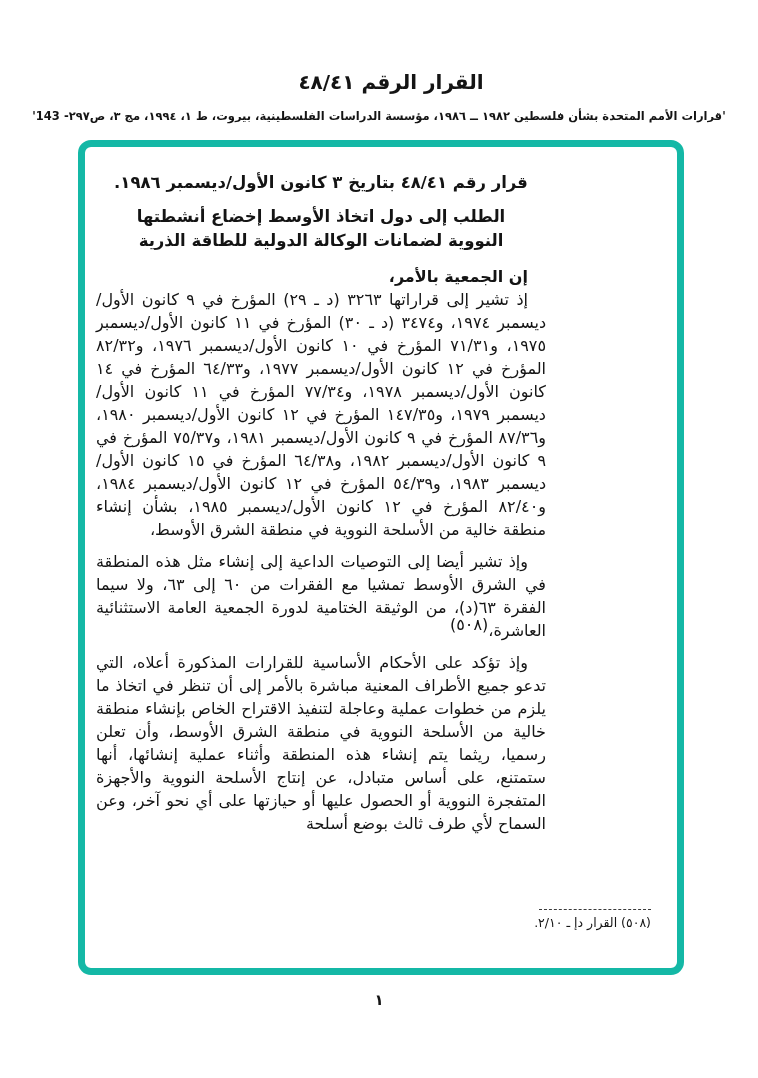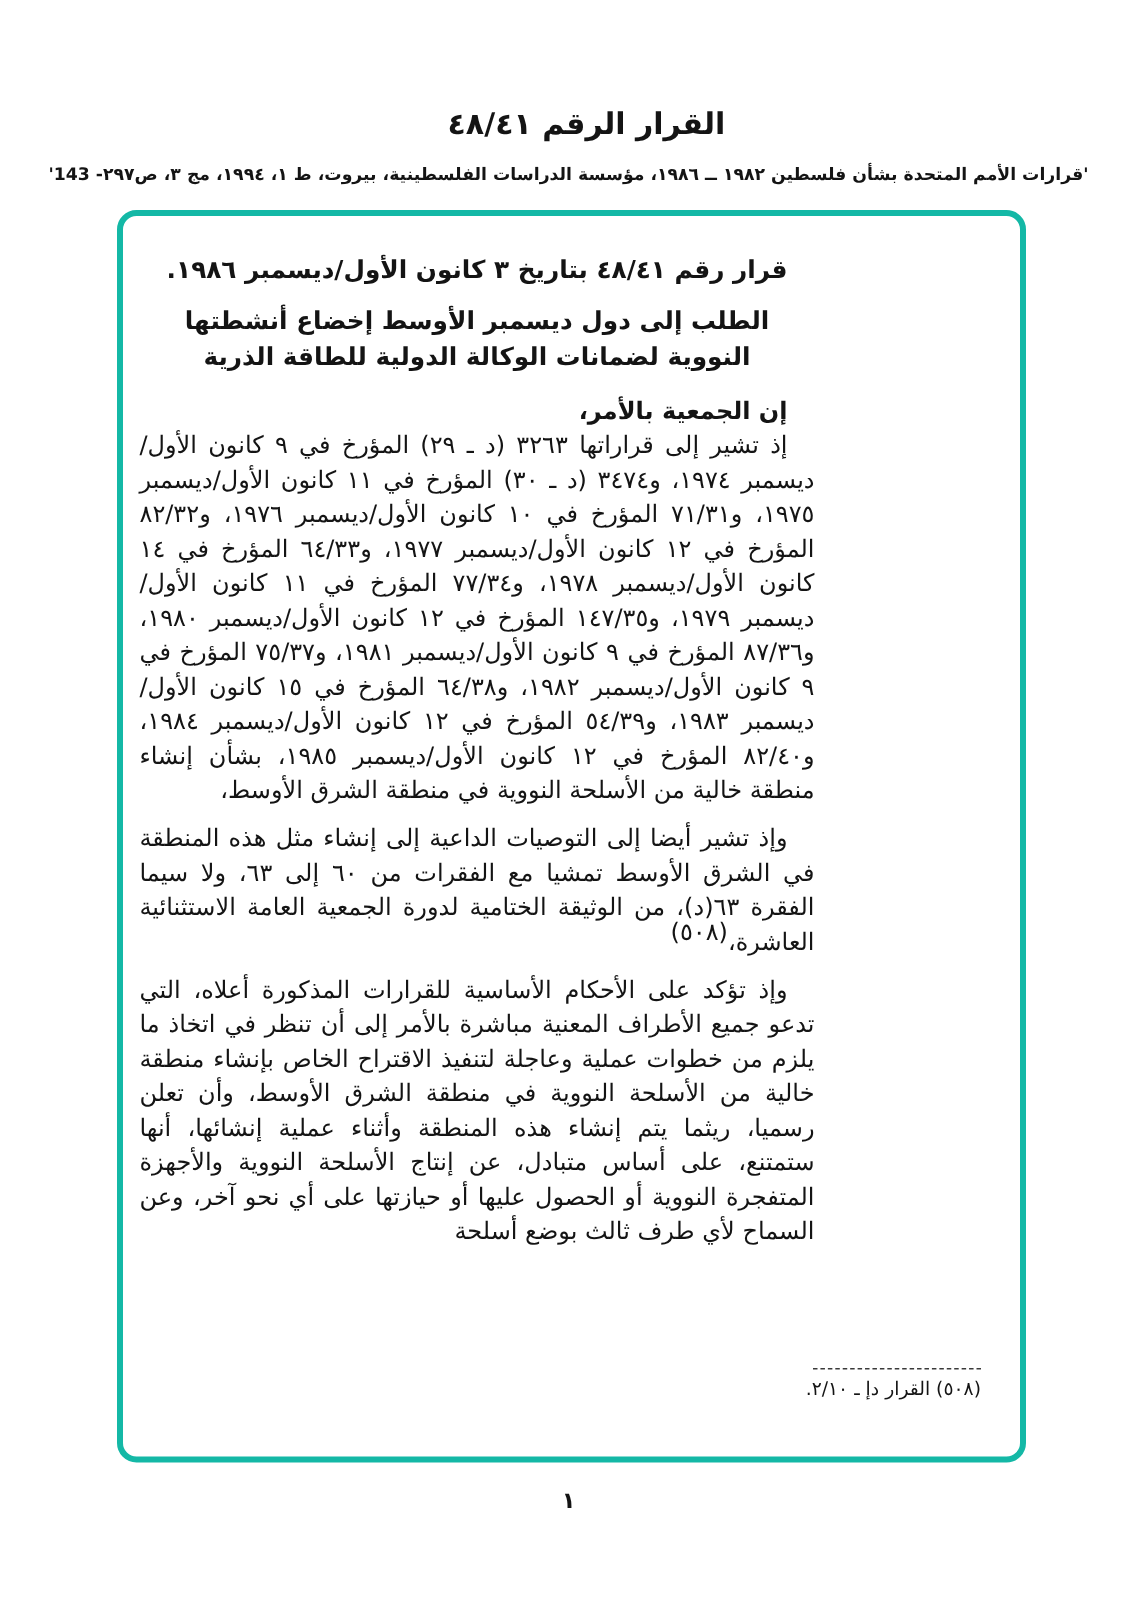--- a/index.html
+++ b/index.html
@@ -21,21 +21,21 @@
   .source-line {
     position: absolute; top: 109px; left: 25px; right: 25px;
     text-align: center; direction: rtl;
     font-size: 11.5px; font-weight: bold;
     white-space: nowrap;
   }
   .green-box {
     position: absolute; left: 78px; top: 140px;
     width: 606px; height: 835px;
     box-sizing: border-box;
-    border: 4px solid #14b8a6;
+    border: 7px solid #14b8a6;
     border-radius: 13px;
     background: #ffffff;
   }
   .box-content {
     position: absolute; top: 24px; left: 11px;
     width: 450px;
     direction: rtl;
   }
   .res-heading {
     text-align: center; font-size: 16.5px; font-weight: bold;
@@ -78,21 +78,21 @@
 <div class="header-title">القرار الرقم ٤٨/٤١</div>
 
 <div class="source-line">'قرارات الأمم المتحدة بشأن فلسطين ١٩٨٢ ــ ١٩٨٦، مؤسسة الدراسات الفلسطينية، بيروت، ط ١، ١٩٩٤، مج ٣، ص٢٩٧- 143'</div>
 
 <div class="green-box">
   <div class="box-content">
 
     <div class="res-heading">قرار رقم ٤٨/٤١ بتاريخ ٣ كانون الأول/ديسمبر ١٩٨٦.</div>
 
     <div class="res-subtitle">
-      <div>الطلب إلى دول ديسمبر الأوسط إخضاع أنشطتها</div>
+      <div>الطلب إلى دول اتخاذ الأوسط إخضاع أنشطتها</div>
       <div>النووية لضمانات الوكالة الدولية للطاقة الذرية</div>
     </div>
 
     <div class="body-text">
       <p class="opening">إن الجمعية بالأمر،</p>
 
       <p class="para"><span class="lead">إذ تشير</span><span> إلى قراراتها ٣٢٦٣ (د ـ ٢٩) المؤرخ في ٩ كانون الأول/ديسمبر ١٩٧٤، و٣٤٧٤ (د ـ ٣٠) المؤرخ في ١١ كانون الأول/ديسمبر ١٩٧٥، و٧١/٣١ المؤرخ في ١٠ كانون الأول/ديسمبر ١٩٧٦، و٨٢/٣٢ المؤرخ في ١٢ كانون الأول/ديسمبر ١٩٧٧، و٦٤/٣٣ المؤرخ في ١٤ كانون الأول/ديسمبر ١٩٧٨، و٧٧/٣٤ المؤرخ في ١١ كانون الأول/ديسمبر ١٩٧٩، و١٤٧/٣٥ المؤرخ في ١٢ كانون الأول/ديسمبر ١٩٨٠، و٨٧/٣٦ المؤرخ في ٩ كانون الأول/ديسمبر ١٩٨١، و٧٥/٣٧ المؤرخ في ٩ كانون الأول/ديسمبر ١٩٨٢، و٦٤/٣٨ المؤرخ في ١٥ كانون الأول/ديسمبر ١٩٨٣، و٥٤/٣٩ المؤرخ في ١٢ كانون الأول/ديسمبر ١٩٨٤، و٨٢/٤٠ المؤرخ في ١٢ كانون الأول/ديسمبر ١٩٨٥، بشأن إنشاء منطقة خالية من الأسلحة النووية في منطقة الشرق الأوسط،</span></p>
 
       <p class="para spaced"><span class="lead">وإذ تشير أيضا</span><span> إلى التوصيات الداعية إلى إنشاء مثل هذه المنطقة في الشرق الأوسط تمشيا مع الفقرات من ٦٠ إلى ٦٣، ولا سيما الفقرة ٦٣(د)، من الوثيقة الختامية لدورة الجمعية العامة الاستثنائية العاشرة،</span><sup class="fn-ref">(٥٠٨)</sup></p>
 

